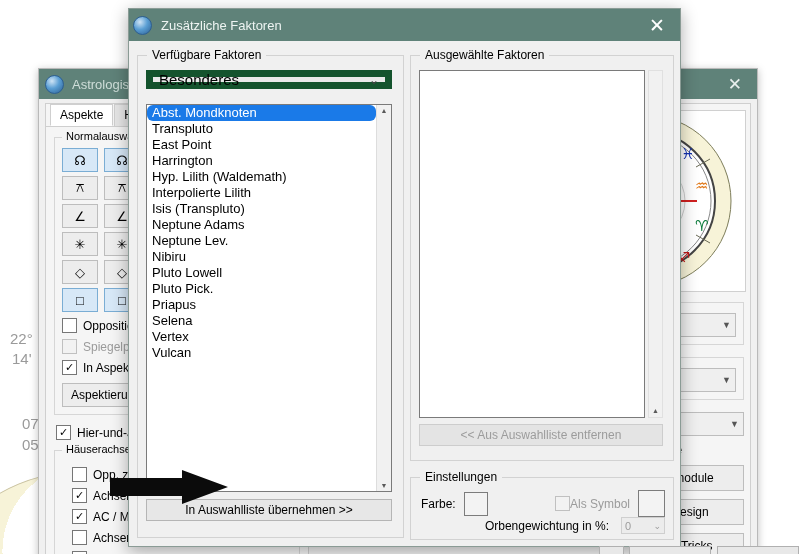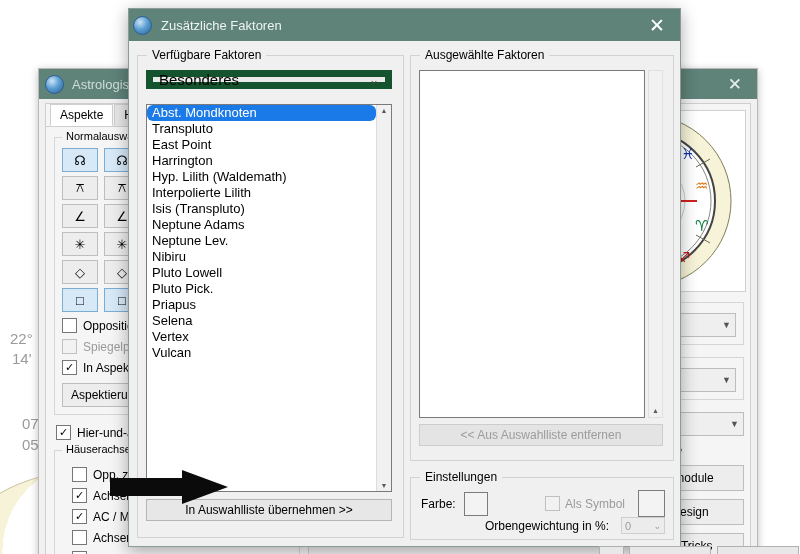--- a/index.html
+++ b/index.html
@@ -463,21 +463,21 @@
 
       <div class="remove-btn">&lt;&lt; Aus Auswahlliste entfernen</div>
     </div>
 
     <div class="fs" id="fs-settings">
       <span class="legend">Einstellungen</span>
 
       <div class="st-row1">
         <span class="lbl">Farbe:</span>
         <span class="swatch"></span>
-        <span style="margin-left:auto;display:flex;align-items:center;gap:5px;">
+        <span style="margin-left:auto;display:flex;align-items:center;">
           <span class="cb dis"></span>
           <span class="lbl" style="color:#9b9b9b;">Als Symbol</span>
           <span class="swatch big" style="margin-left:8px;"></span>
         </span>
       </div>
 
       <div class="st-row2">
         <span class="lbl">Orbengewichtung in %:</span>
         <span class="numcombo">
           <span>0</span>

